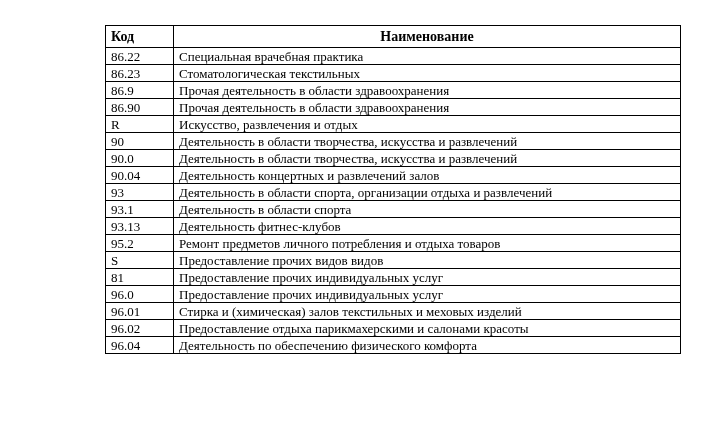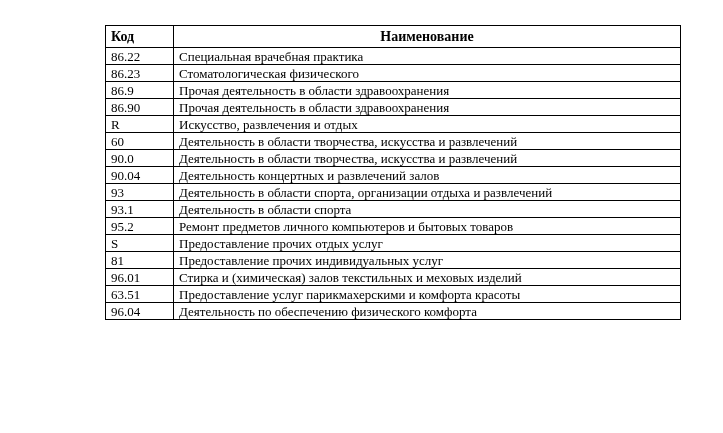--- a/index.html
+++ b/index.html
@@ -62,73 +62,81 @@
         <th class="col-name">Наименование</th>
       </tr>
     </thead>
     <tbody>
         <tr>
           <td>86.22</td>
           <td>Специальная врачебная практика</td>
         </tr>
         <tr>
           <td>86.23</td>
-          <td>Стоматологическая физического</td>
+          <td>Стоматологическая текстильных</td>
         </tr>
         <tr>
           <td>86.9</td>
           <td>Прочая деятельность в области здравоохранения</td>
         </tr>
         <tr>
           <td>86.90</td>
           <td>Прочая деятельность в области здравоохранения</td>
         </tr>
         <tr>
           <td>R</td>
           <td>Искусство, развлечения и отдых</td>
         </tr>
         <tr>
-          <td>60</td>
+          <td>90</td>
           <td>Деятельность в области творчества, искусства и развлечений</td>
         </tr>
         <tr>
           <td>90.0</td>
           <td>Деятельность в области творчества, искусства и развлечений</td>
         </tr>
         <tr>
           <td>90.04</td>
           <td>Деятельность концертных и развлечений залов</td>
         </tr>
         <tr>
           <td>93</td>
           <td>Деятельность в области спорта, организации отдыха и развлечений</td>
         </tr>
         <tr>
           <td>93.1</td>
           <td>Деятельность в области спорта</td>
         </tr>
         <tr>
+          <td>93.13</td>
+          <td>Деятельность фитнес-клубов</td>
+        </tr>
+        <tr>
           <td>95.2</td>
-          <td>Ремонт предметов личного компьютеров и бытовых товаров</td>
+          <td>Ремонт предметов личного потребления и отдыха товаров</td>
         </tr>
         <tr>
           <td>S</td>
-          <td>Предоставление прочих отдых услуг</td>
+          <td>Предоставление прочих видов видов</td>
         </tr>
         <tr>
           <td>81</td>
+          <td>Предоставление прочих индивидуальных услуг</td>
+        </tr>
+        <tr>
+          <td>96.0</td>
           <td>Предоставление прочих индивидуальных услуг</td>
         </tr>
         <tr>
           <td>96.01</td>
           <td>Стирка и (химическая) залов текстильных и меховых изделий</td>
         </tr>
         <tr>
-          <td>63.51</td>
-          <td>Предоставление услуг парикмахерскими и комфорта красоты</td>
+          <td>96.02</td>
+          <td>Предоставление отдыха парикмахерскими и салонами красоты</td>
         </tr>
         <tr>
           <td>96.04</td>
           <td>Деятельность по обеспечению физического комфорта</td>
         </tr>
       </tbody>
   </table>
 </div>
 
 </body></html>

